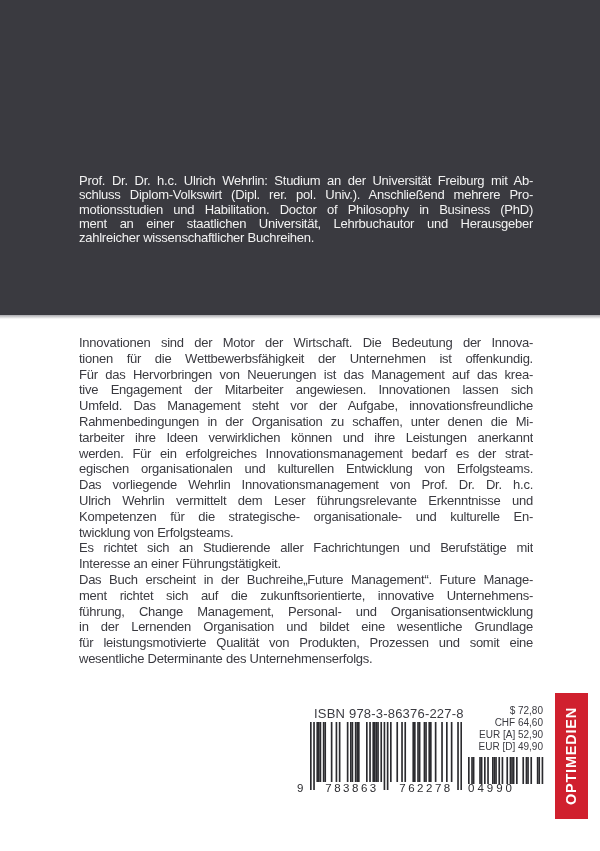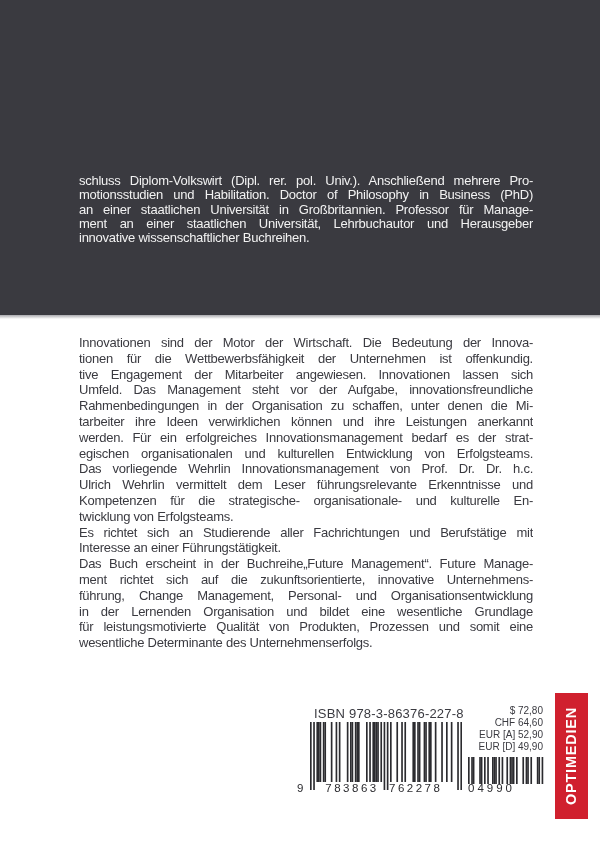--- a/index.html
+++ b/index.html
@@ -30,52 +30,53 @@
   .prices{
     position:absolute;top:705px;right:57px;width:130px;
     font-size:10px;line-height:12px;text-align:right;
     color:var(--body-text,#3a3a40);
   }
   .ean13{position:absolute;left:310px;top:722px;display:block;}
   .ean5{position:absolute;left:468px;top:757px;display:block;}
   .bc-digit{position:absolute;top:782px;font-size:11.5px;color:var(--barcode-black,#2b2b2f);}
   .bc-lead{left:297px;}
   .bc-g1{left:315px;width:74px;text-align:center;letter-spacing:2.5px;}
-  .bc-g2{left:389px;width:74px;text-align:left;letter-spacing:2.5px;}
+  .bc-g2{left:389px;width:74px;text-align:center;letter-spacing:2.5px;}
   .bc-addon{left:468px;width:76px;letter-spacing:3px;}
   .publisher{
     position:absolute;left:555px;top:693px;width:33px;height:126px;
     background:var(--publisher-red,#d0202e);
     display:flex;align-items:center;justify-content:center;
   }
   .publisher span{
     transform:rotate(-90deg);white-space:nowrap;
     color:#ffffff;font-weight:bold;font-size:14.5px;letter-spacing:0.8px;
   }
 </style>
 </head>
 <body>
 
 <div class="page">
 
   <div class="dark-band"></div>
   <div class="band-edge"></div>
 
   <div class="bio">
+    <div class="line">Prof. Dr. Dr. h.c. Ulrich Wehrlin: Studium an der Universität Freiburg mit Ab-</div>
     <div class="line">schluss Diplom-Volkswirt (Dipl. rer. pol. Univ.). Anschließend mehrere Pro-</div>
     <div class="line">motionsstudien und Habilitation. Doctor of Philosophy in Business (PhD)</div>
-    <div class="line">an einer staatlichen Universität in Großbritannien. Professor für Manage-</div>
     <div class="line">ment an einer staatlichen Universität, Lehrbuchautor und Herausgeber</div>
-    <div class="line last">innovative wissenschaftlicher Buchreihen.</div>
+    <div class="line last">zahlreicher wissenschaftlicher Buchreihen.</div>
   </div>
 
   <div class="desc">
     <div>
       <div class="line">Innovationen sind der Motor der Wirtschaft. Die Bedeutung der Innova-</div>
       <div class="line">tionen für die Wettbewerbsfähigkeit der Unternehmen ist offenkundig.</div>
+      <div class="line">Für das Hervorbringen von Neuerungen ist das Management auf das krea-</div>
       <div class="line">tive Engagement der Mitarbeiter angewiesen. Innovationen lassen sich</div>
       <div class="line">Umfeld. Das Management steht vor der Aufgabe, innovationsfreundliche</div>
       <div class="line">Rahmenbedingungen in der Organisation zu schaffen, unter denen die Mi-</div>
       <div class="line">tarbeiter ihre Ideen verwirklichen können und ihre Leistungen anerkannt</div>
       <div class="line">werden. Für ein erfolgreiches Innovationsmanagement bedarf es der strat-</div>
       <div class="line">egischen organisationalen und kulturellen Entwicklung von Erfolgsteams.</div>
       <div class="line">Das vorliegende Wehrlin Innovationsmanagement von Prof. Dr. Dr. h.c.</div>
       <div class="line">Ulrich Wehrlin vermittelt dem Leser führungsrelevante Erkenntnisse und</div>
       <div class="line">Kompetenzen für die strategische-  organisationale- und kulturelle En-</div>
       <div class="line last">twicklung von Erfolgsteams.</div>

